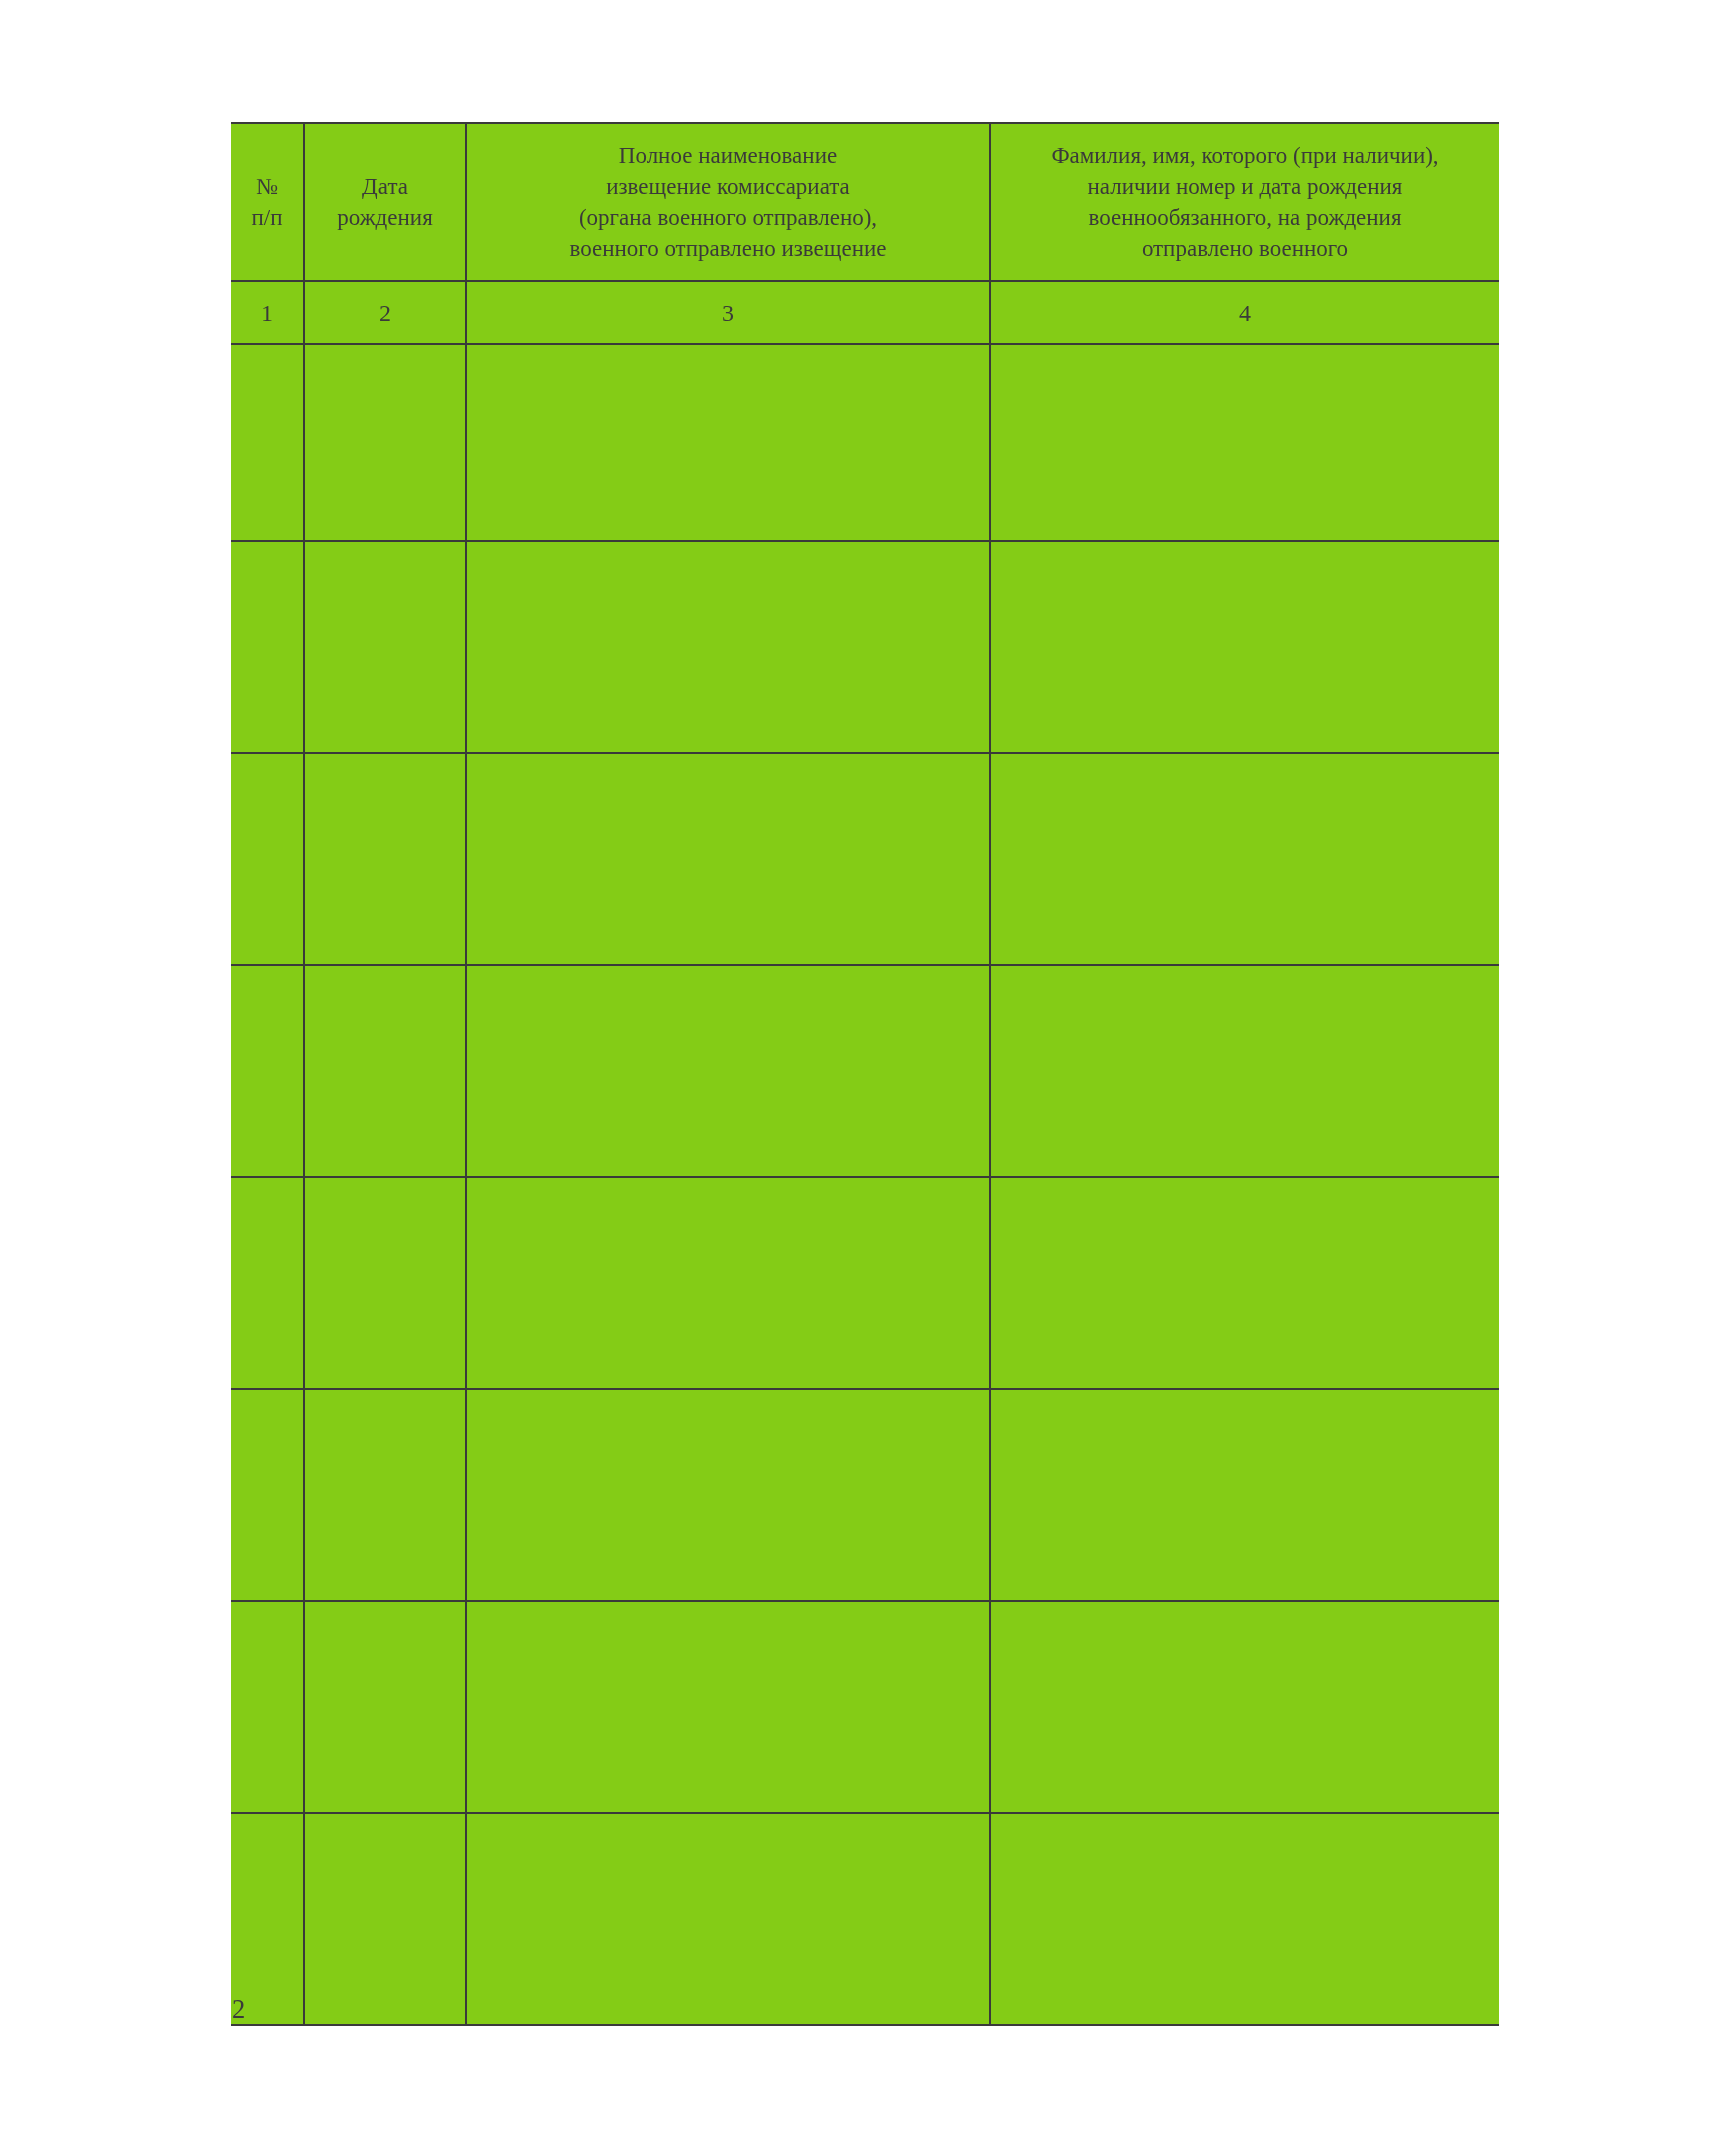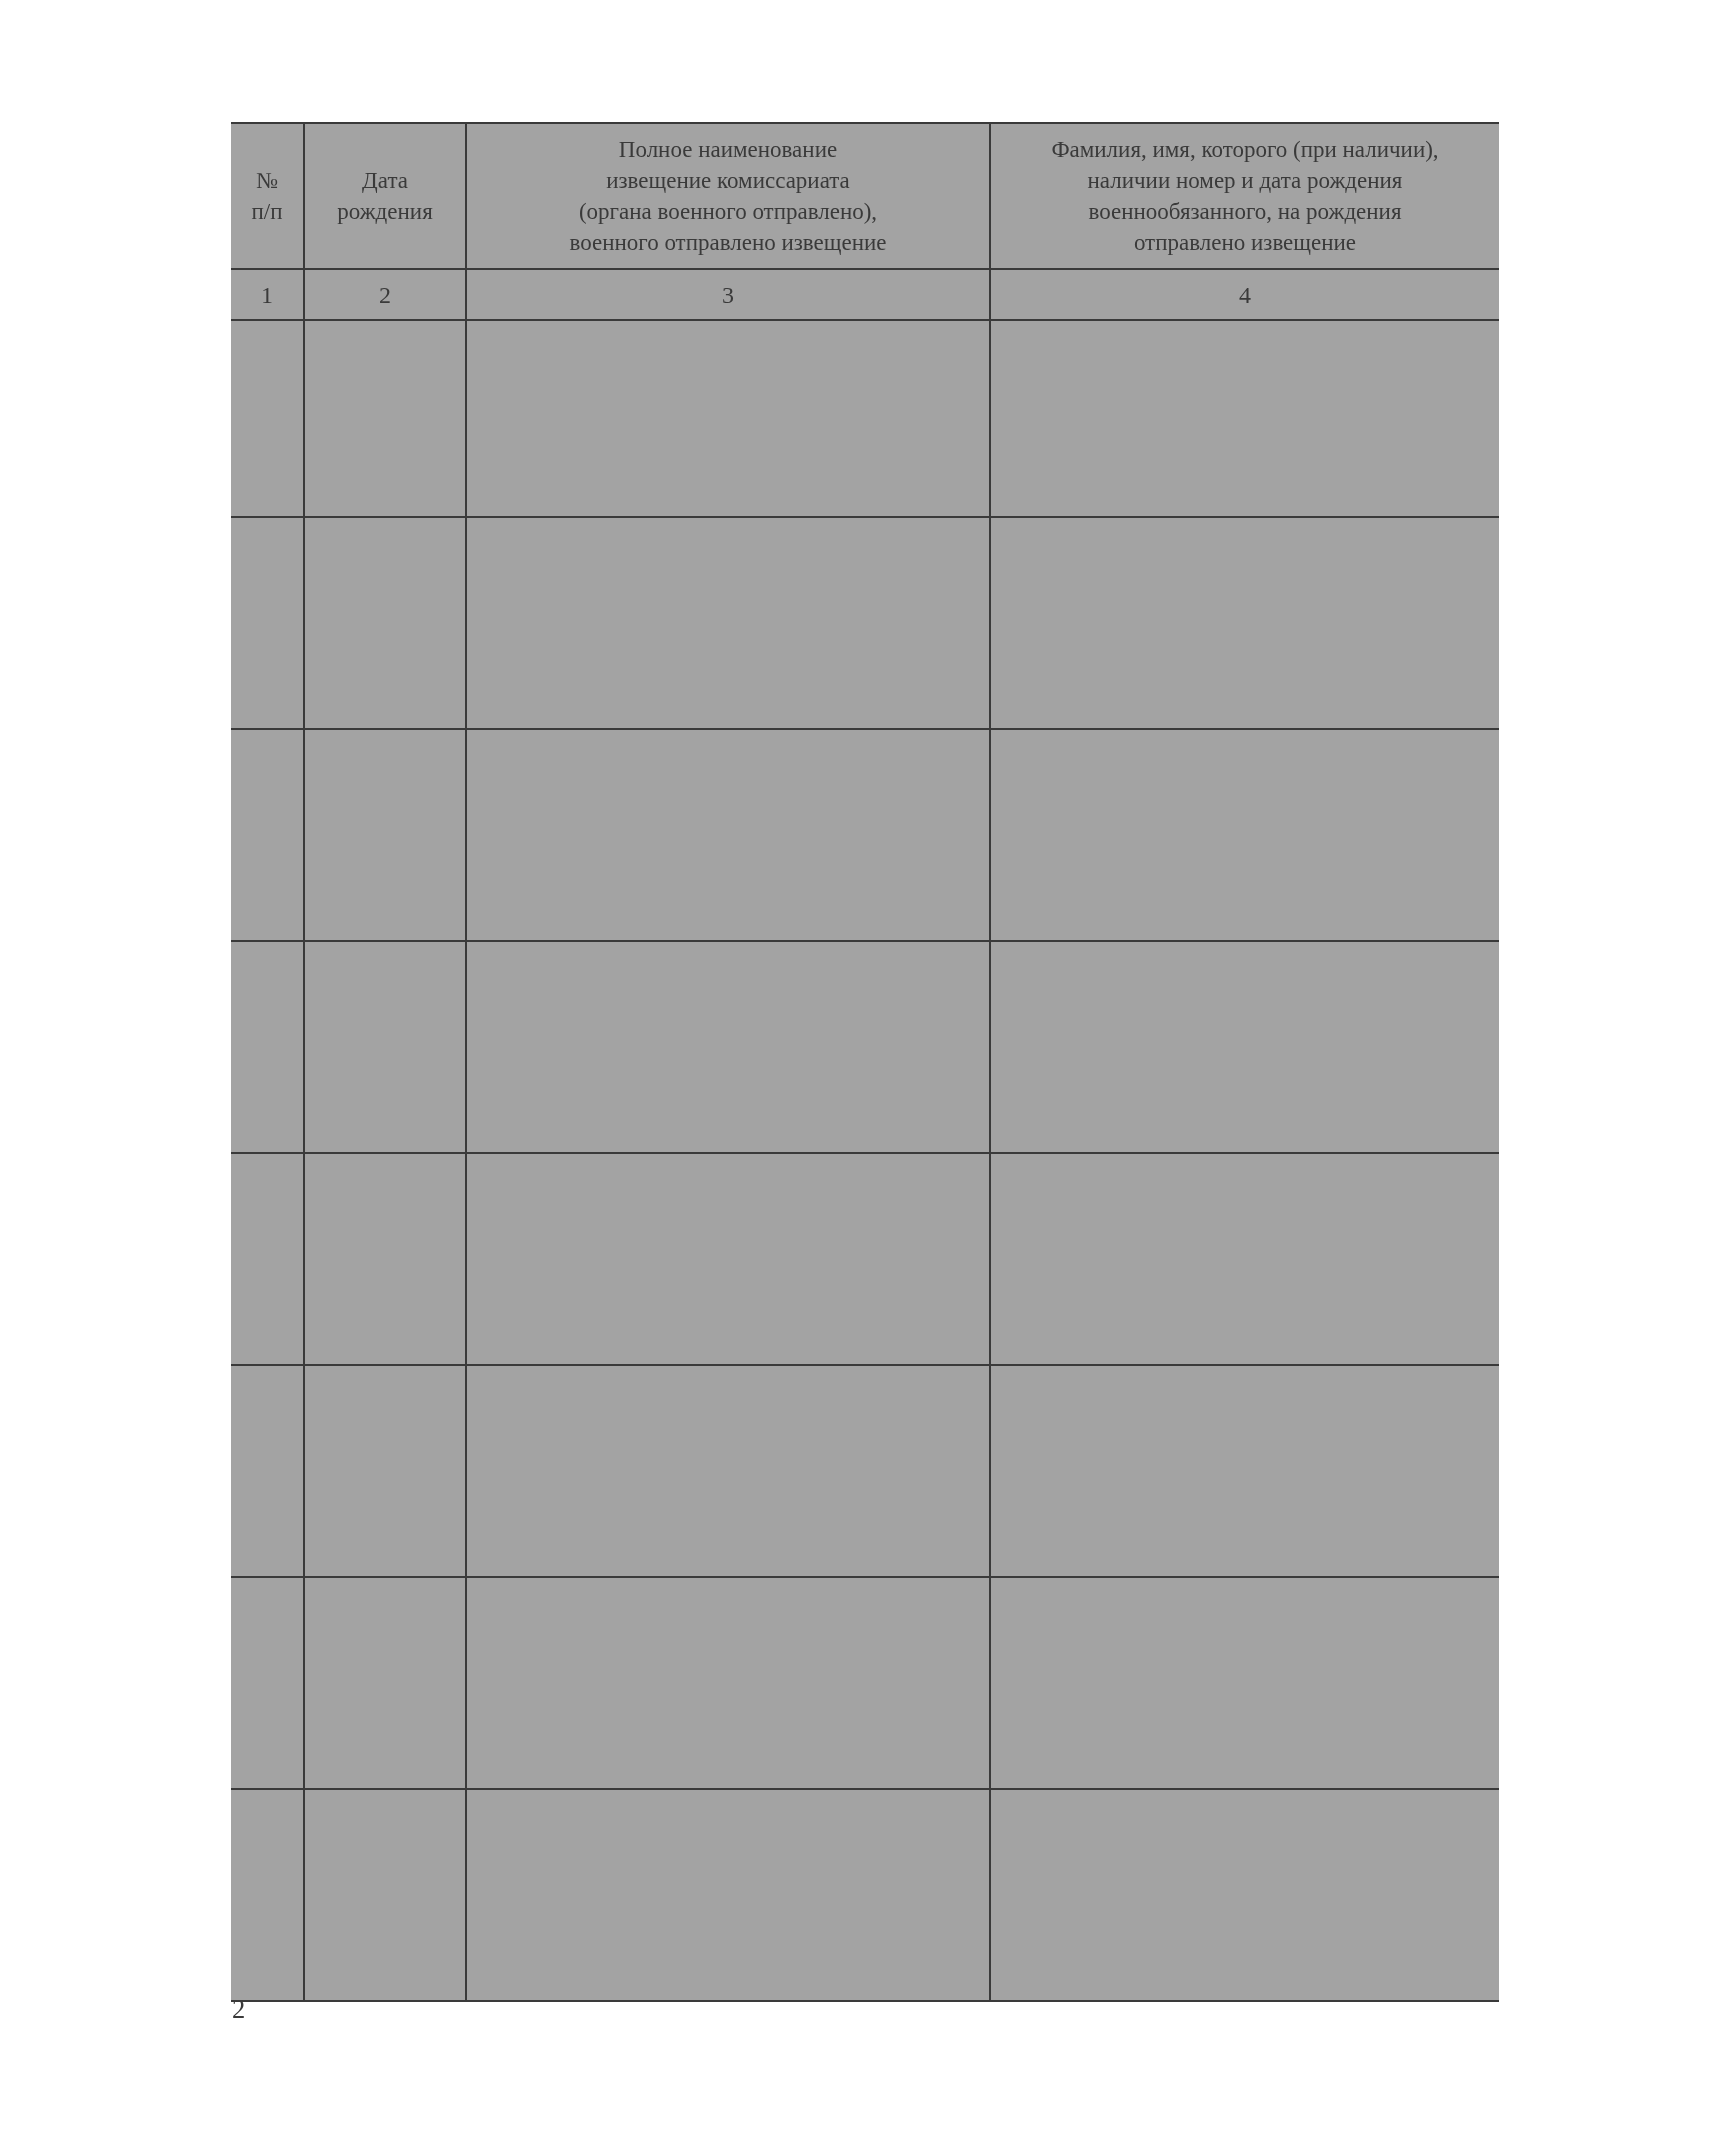--- a/index.html
+++ b/index.html
@@ -24,23 +24,23 @@
     border-collapse: collapse;
     table-layout: fixed;
   }
   table.form col.c1 { width: 73px; }
   table.form col.c2 { width: 162px; }
   table.form col.c3 { width: 524px; }
   table.form col.c4 { width: 509px; }
 
   
   table.form th, table.form td {
-    padding: 10px;
+    padding: 16px;
     border-bottom: 2.7px solid #3a3a3a;
-    background: #a3a3a3;
+    background: #84cc16;
   }
   table.form th:not(:last-child),
   table.form td:not(:last-child) {
     border-right: 2.7px solid #3a3a3a;
   }
   table.form thead tr.header-row th {
     border-top: 2.7px solid #3a3a3a;
   }
 
   table.form th {
@@ -98,21 +98,21 @@
           <th>
             <div class="hline">Полное наименование</div>
             <div class="hline">извещение комиссариата</div>
             <div class="hline">(органа военного отправлено),</div>
             <div class="hline">военного отправлено извещение</div>
           </th>
           <th>
             <div class="hline">Фамилия, имя, которого (при наличии),</div>
             <div class="hline">наличии номер и дата рождения</div>
             <div class="hline">военнообязанного, на рождения</div>
-            <div class="hline">отправлено извещение</div>
+            <div class="hline">отправлено военного</div>
           </th>
         </tr>
       <tr class="index-row" id="index-row">
           <td>1</td>
           <td>2</td>
           <td>3</td>
           <td>4</td>
         </tr>
     </thead>
     <tbody id="table-body">

